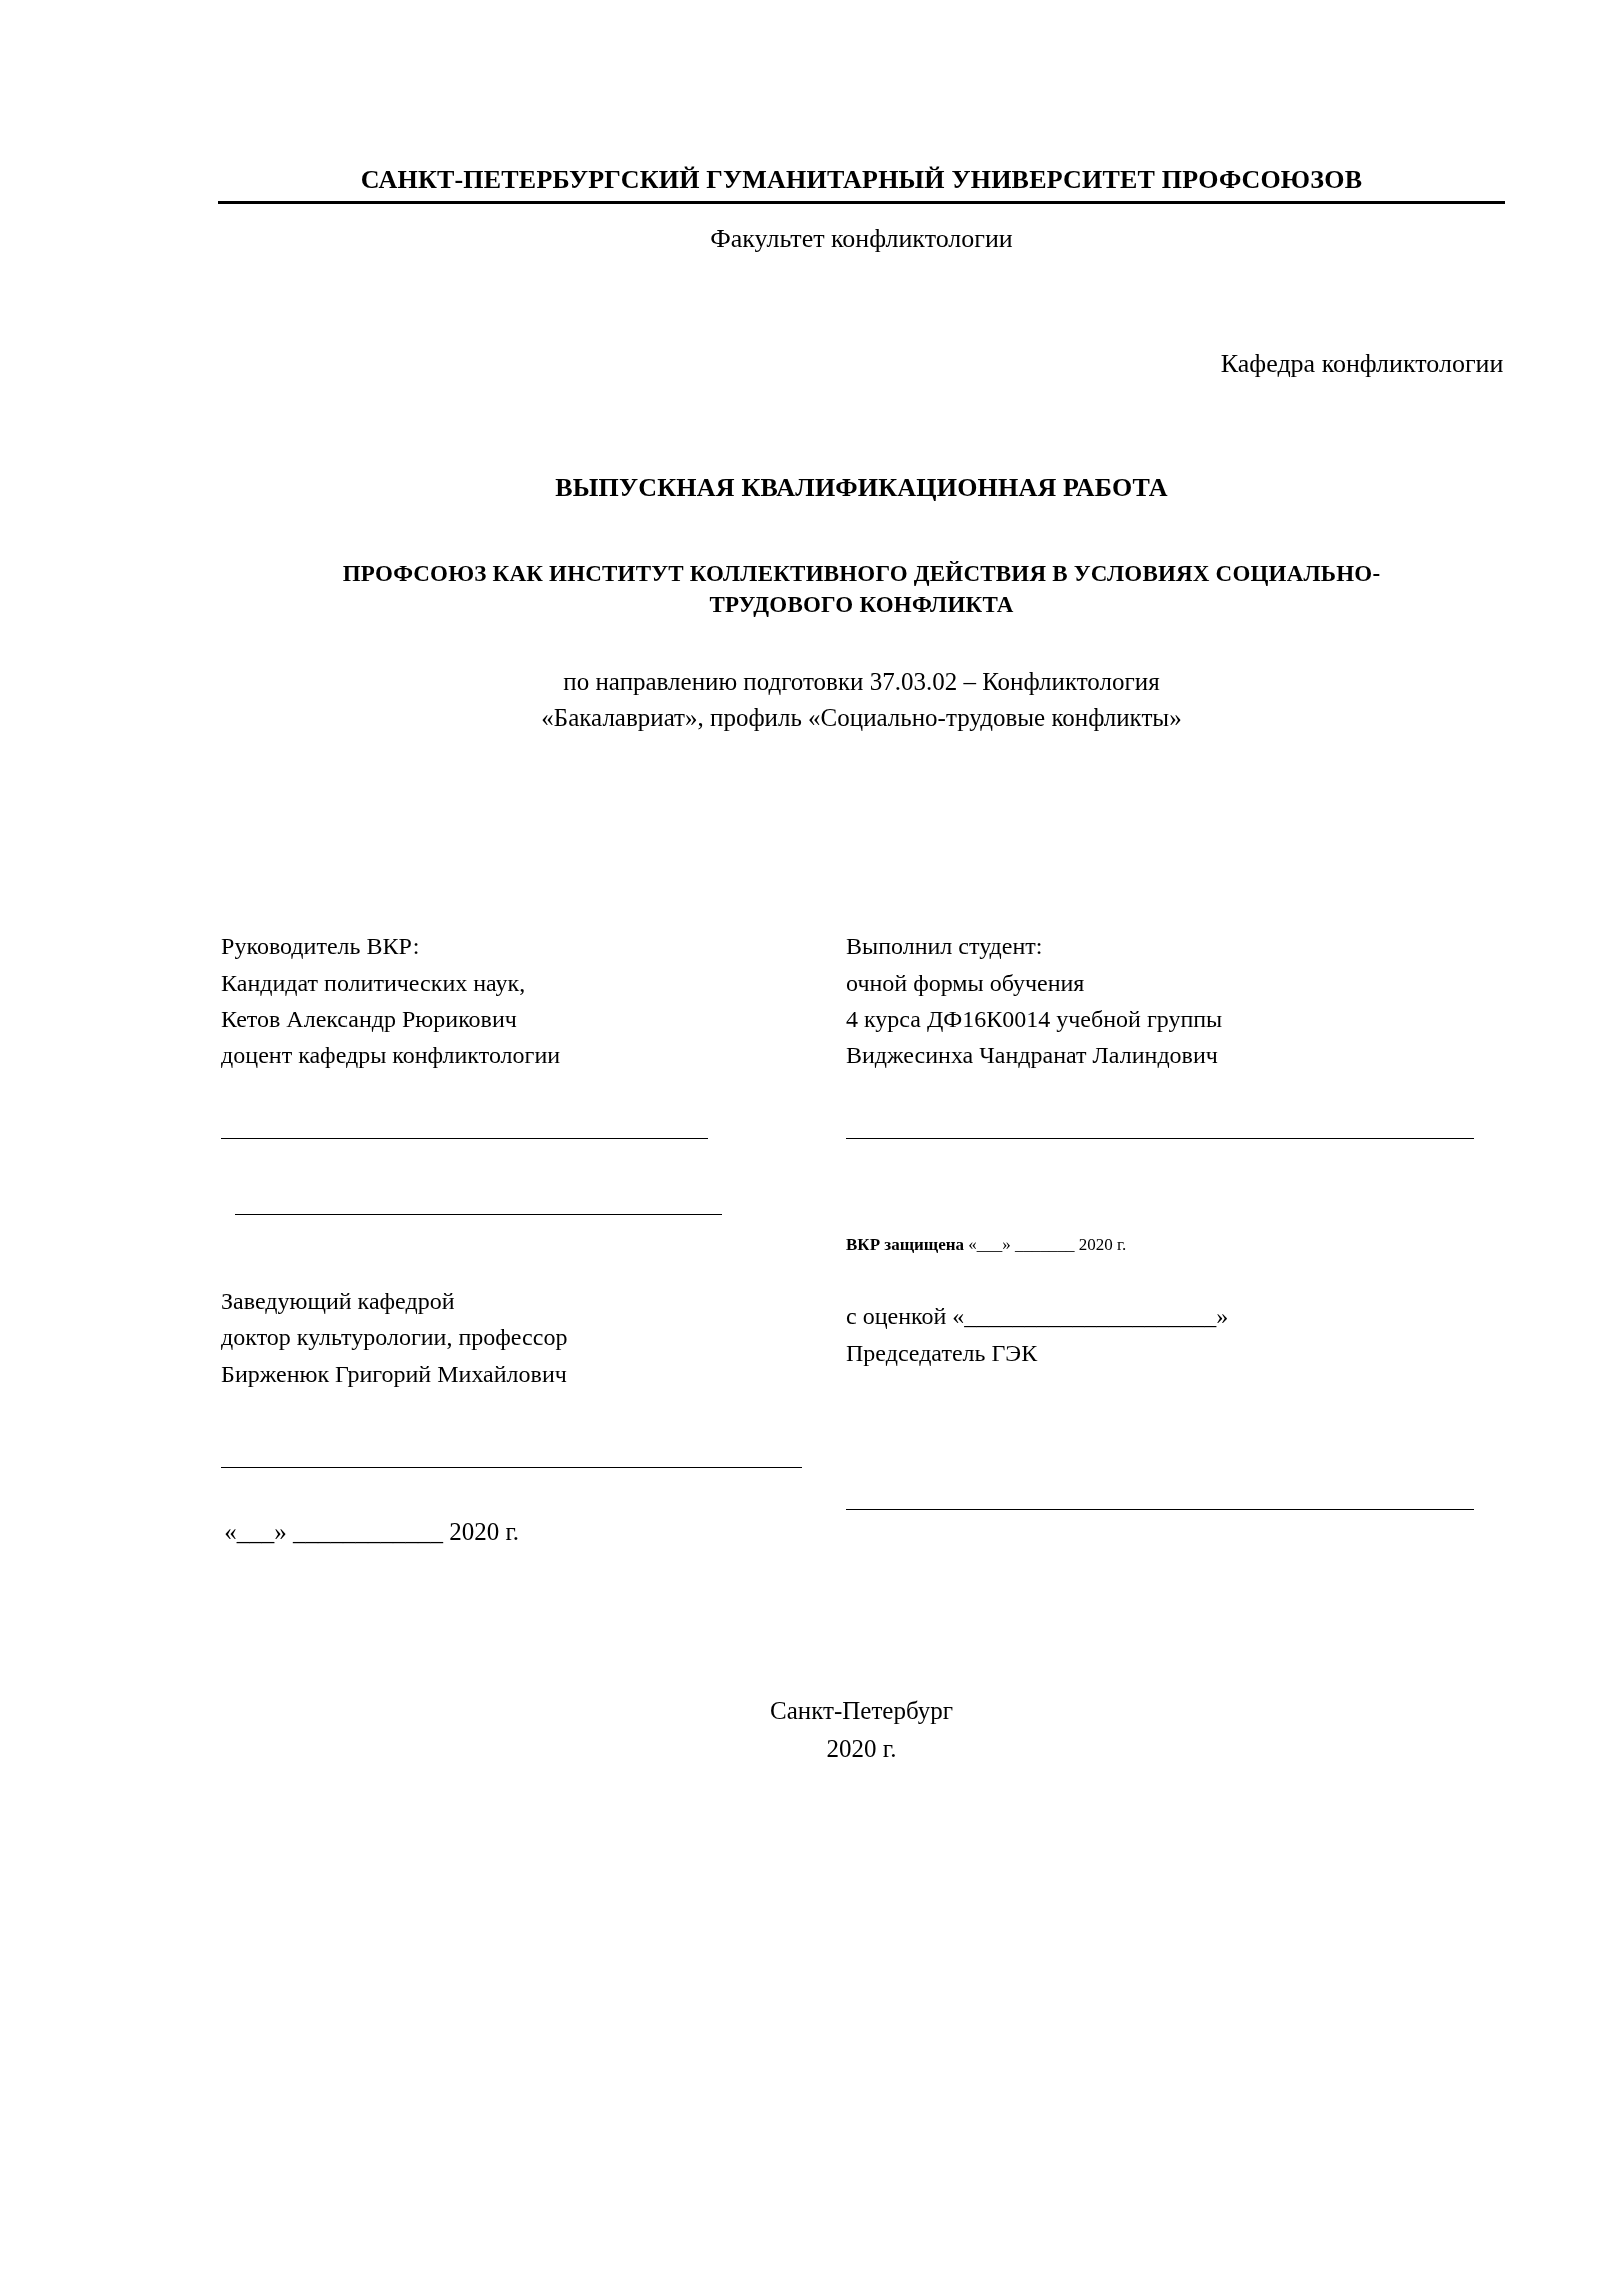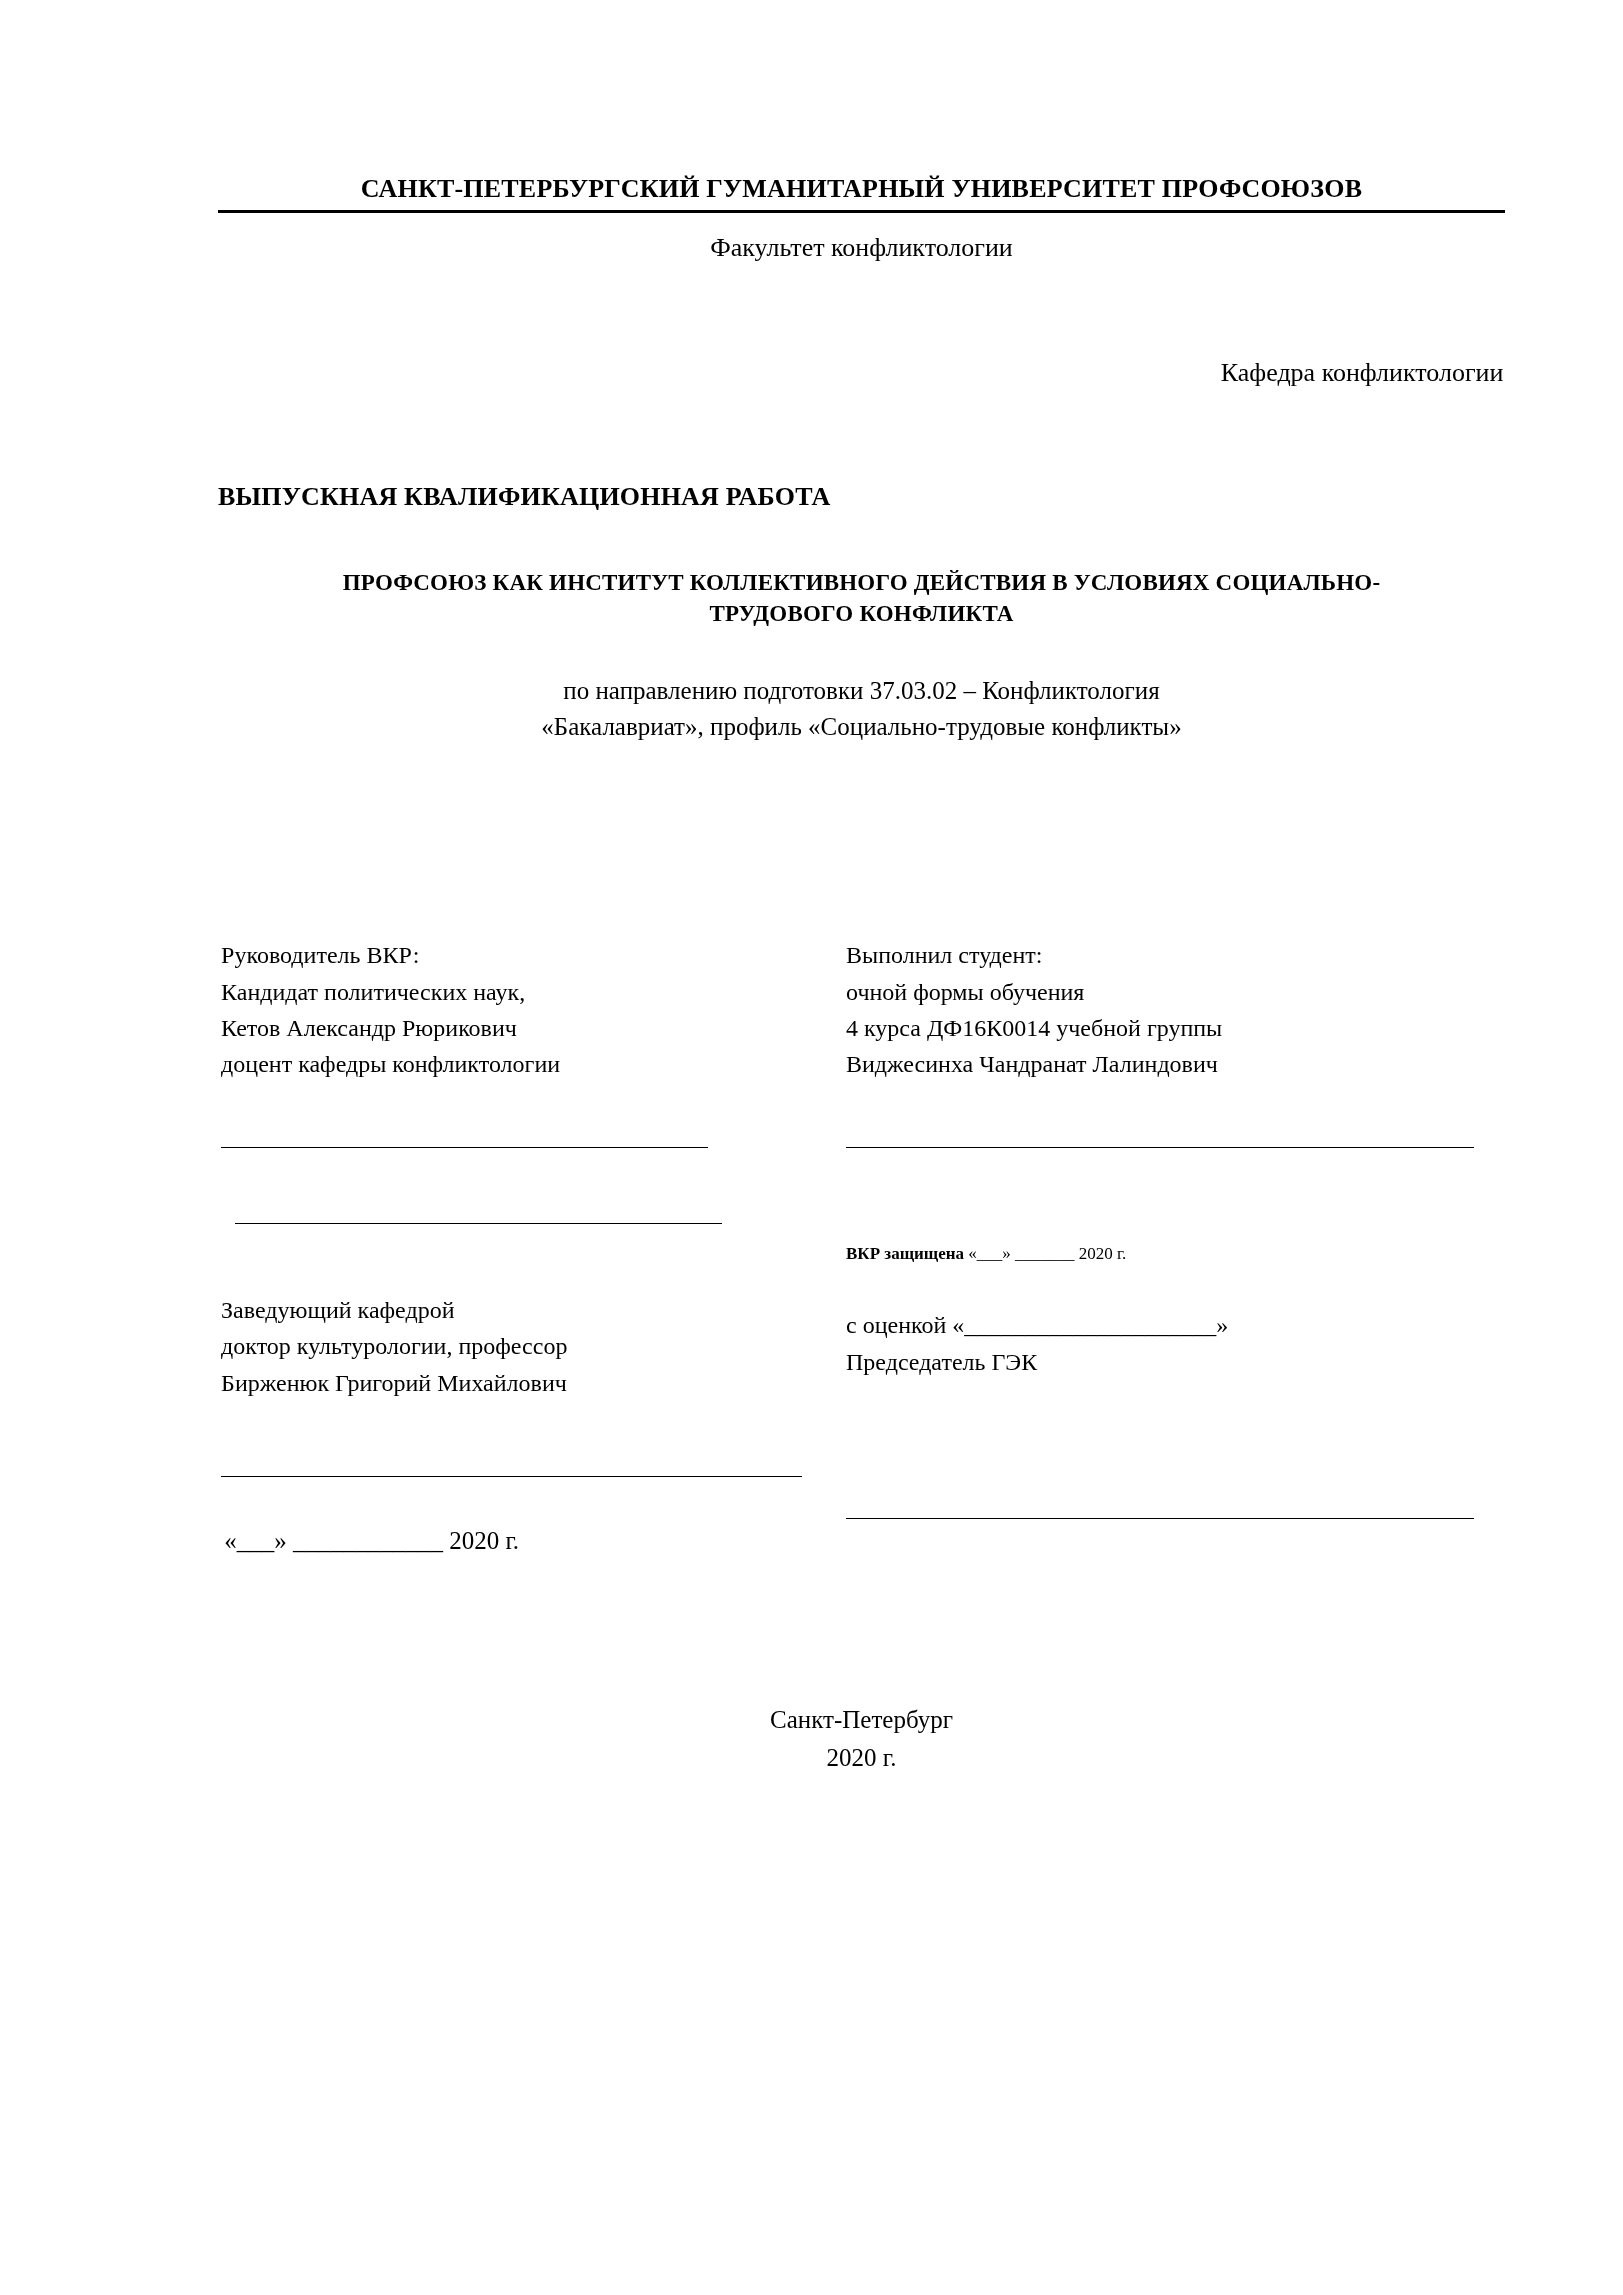--- a/index.html
+++ b/index.html
@@ -18,21 +18,21 @@
     position: relative;
     width: 1623px;
     height: 2295px;
     box-sizing: border-box;
     padding: 0;
     overflow: hidden;
   }
   .content {
     position: absolute;
     left: 218px;
-    top: 12px;
+    top: 3px;
     width: 1287px;
   }
 
   
   .university {
     margin-top: 162px;
     text-align: center;
     font-weight: bold;
     font-size: 26px;
     letter-spacing: 0.2px;
@@ -52,21 +52,21 @@
   .department {
     margin-top: 95px;
     text-align: right;
     font-size: 26px;
     padding-right: 1.6px;
   }
 
   
   .doc-type {
     margin-top: 94px;
-    text-align: left;
+    text-align: center;
     font-weight: bold;
     font-size: 26px;
     letter-spacing: 0.2px;
   }
   .thesis-title {
     margin-top: 55px;
     text-align: center;
     font-weight: bold;
     font-size: 23px;
     line-height: 1.35;

